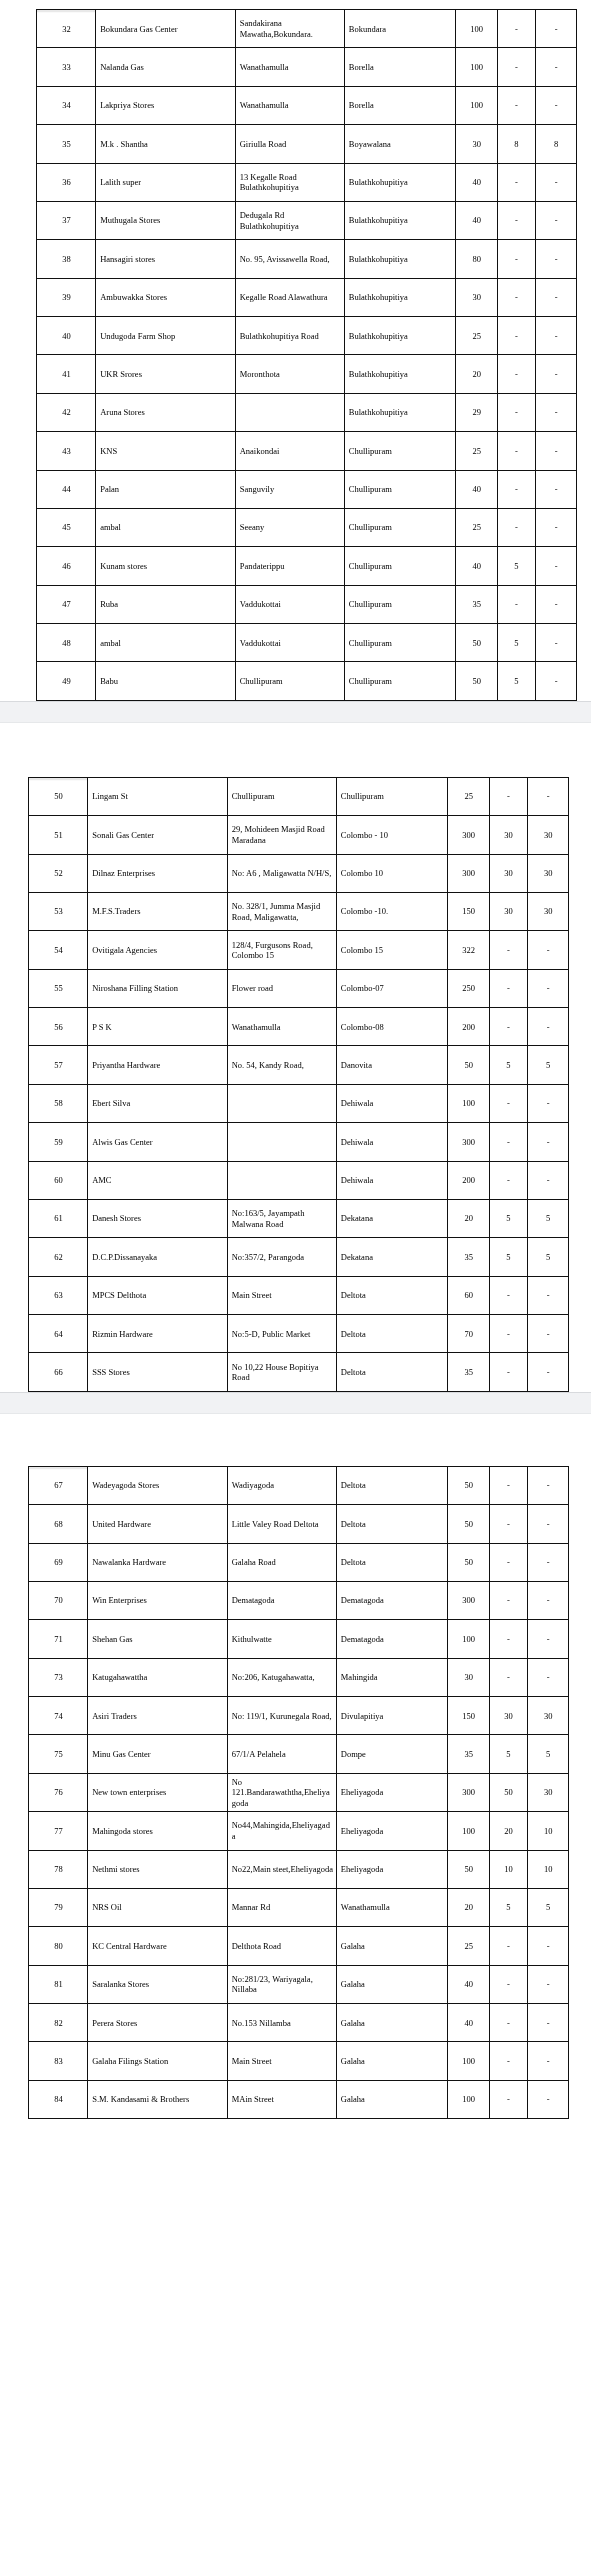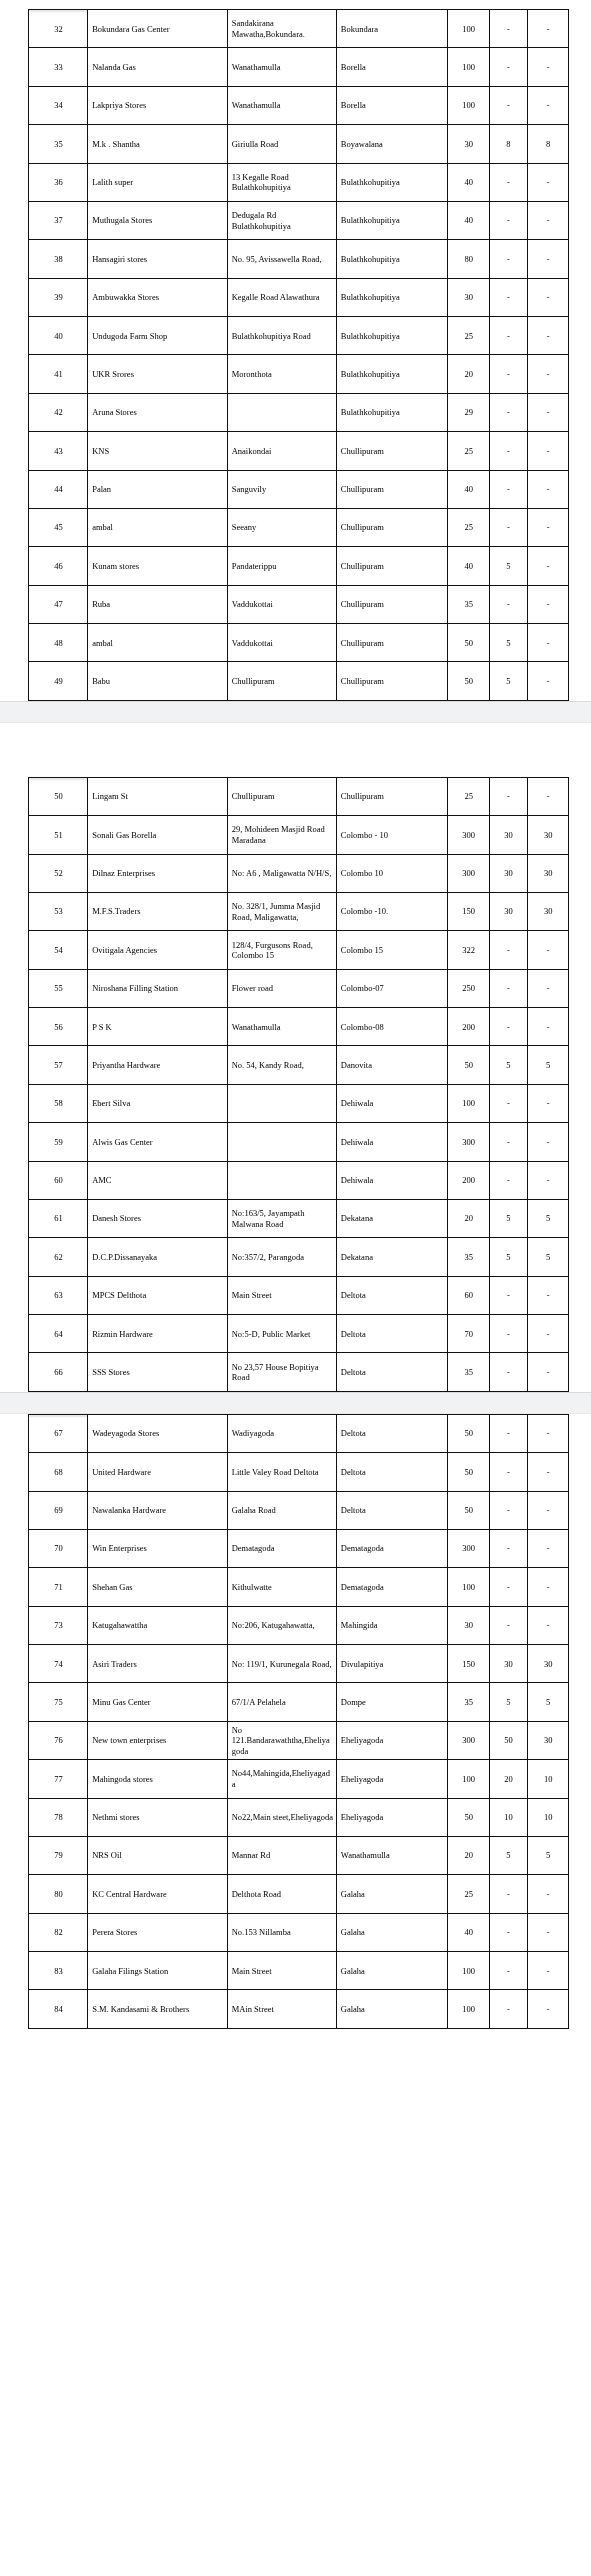--- a/index.html
+++ b/index.html
@@ -22,23 +22,23 @@
     box-sizing: border-box;
     position: relative;
   }
   .page-gap {
     width: 591px;
     background: #f1f2f4;
     border-top: 0.7px solid #d8dadd;
     border-bottom: 0.7px solid #e6e8ea;
     box-sizing: border-box;
   }
-  .page-1 { padding-top: 9px; padding-bottom: 0; }
+  .page-1 { padding-top: 9px; padding-bottom: 0; padding-left: 8px; }
   .page-2 { padding-top: 54px; }
-  .page-3 { }
+  .page-3 { padding-top: 52px; }
 
   .table-wrap {
     padding-left: 28px;
     padding-right: 24px;
   }
   table.dist-table {
     border-collapse: collapse;
     width: 541px;
     table-layout: fixed;
     border: 1.6px solid #111;
@@ -263,21 +263,21 @@
               <td class="c-no">50</td>
               <td class="c-name">Lingam St</td>
               <td class="c-address">Chullipuram</td>
               <td class="c-city">Chullipuram</td>
               <td class="c-q1">25</td>
               <td class="c-q2">-</td>
               <td class="c-q3">-</td>
             </tr>
             <tr class="row-tall">
               <td class="c-no">51</td>
-              <td class="c-name">Sonali Gas Borella</td>
+              <td class="c-name">Sonali Gas Center</td>
               <td class="c-address">29, Mohideen Masjid Road Maradana</td>
               <td class="c-city">Colombo - 10</td>
               <td class="c-q1">300</td>
               <td class="c-q2">30</td>
               <td class="c-q3">30</td>
             </tr>
             <tr class="row-tall">
               <td class="c-no">52</td>
               <td class="c-name">Dilnaz Enterprises</td>
               <td class="c-address">No: A6 , Maligawatta N/H/S,</td>
@@ -390,21 +390,21 @@
               <td class="c-name">Rizmin Hardware</td>
               <td class="c-address">No:5-D, Public Market</td>
               <td class="c-city">Deltota</td>
               <td class="c-q1">70</td>
               <td class="c-q2">-</td>
               <td class="c-q3">-</td>
             </tr>
             <tr class="row-tall">
               <td class="c-no">66</td>
               <td class="c-name">SSS Stores</td>
-              <td class="c-address">No 23,57 House Bopitiya Road</td>
+              <td class="c-address">No 10,22 House Bopitiya Road</td>
               <td class="c-city">Deltota</td>
               <td class="c-q1">35</td>
               <td class="c-q2">-</td>
               <td class="c-q3">-</td>
             </tr>
           </tbody>
       </table>
     </div>
   </div>
 
@@ -525,20 +525,29 @@
             <tr class="row-tall">
               <td class="c-no">80</td>
               <td class="c-name">KC Central Hardware</td>
               <td class="c-address">Delthota Road</td>
               <td class="c-city">Galaha</td>
               <td class="c-q1">25</td>
               <td class="c-q2">-</td>
               <td class="c-q3">-</td>
             </tr>
             <tr class="row-tall">
+              <td class="c-no">81</td>
+              <td class="c-name">Saralanka Stores</td>
+              <td class="c-address">No:281/23, Wariyagala, Nillaba</td>
+              <td class="c-city">Galaha</td>
+              <td class="c-q1">40</td>
+              <td class="c-q2">-</td>
+              <td class="c-q3">-</td>
+            </tr>
+            <tr class="row-tall">
               <td class="c-no">82</td>
               <td class="c-name">Perera Stores</td>
               <td class="c-address">No.153 Nillamba</td>
               <td class="c-city">Galaha</td>
               <td class="c-q1">40</td>
               <td class="c-q2">-</td>
               <td class="c-q3">-</td>
             </tr>
             <tr class="row-tall">
               <td class="c-no">83</td>

